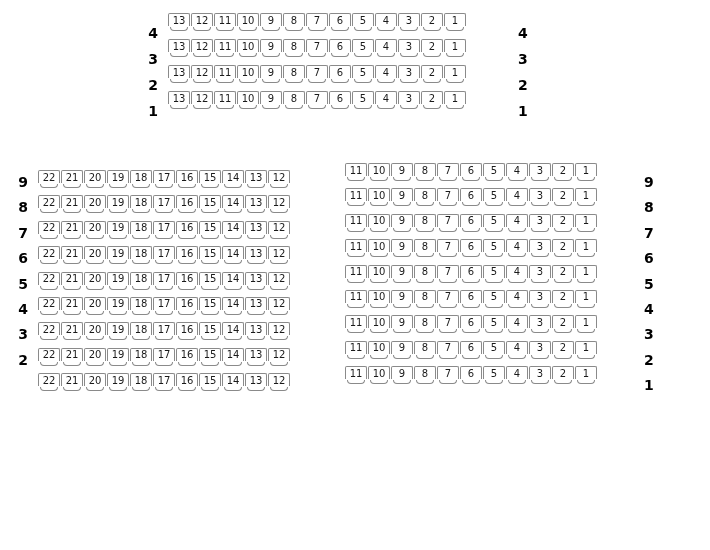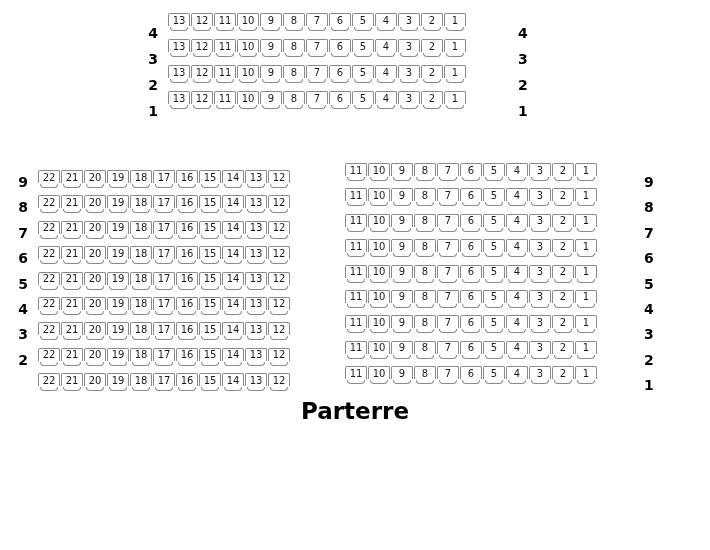--- a/index.html
+++ b/index.html
@@ -1126,15 +1126,14 @@
       <div class="row-label">8</div>
       <div class="row-label">7</div>
       <div class="row-label">6</div>
       <div class="row-label">5</div>
       <div class="row-label">4</div>
       <div class="row-label">3</div>
       <div class="row-label">2</div>
       <div class="row-label">1</div>
     </div>
 
-  <div class="section-title" id="parterre-title">Parterre</div>
 
 </div>
 
 </body></html>

